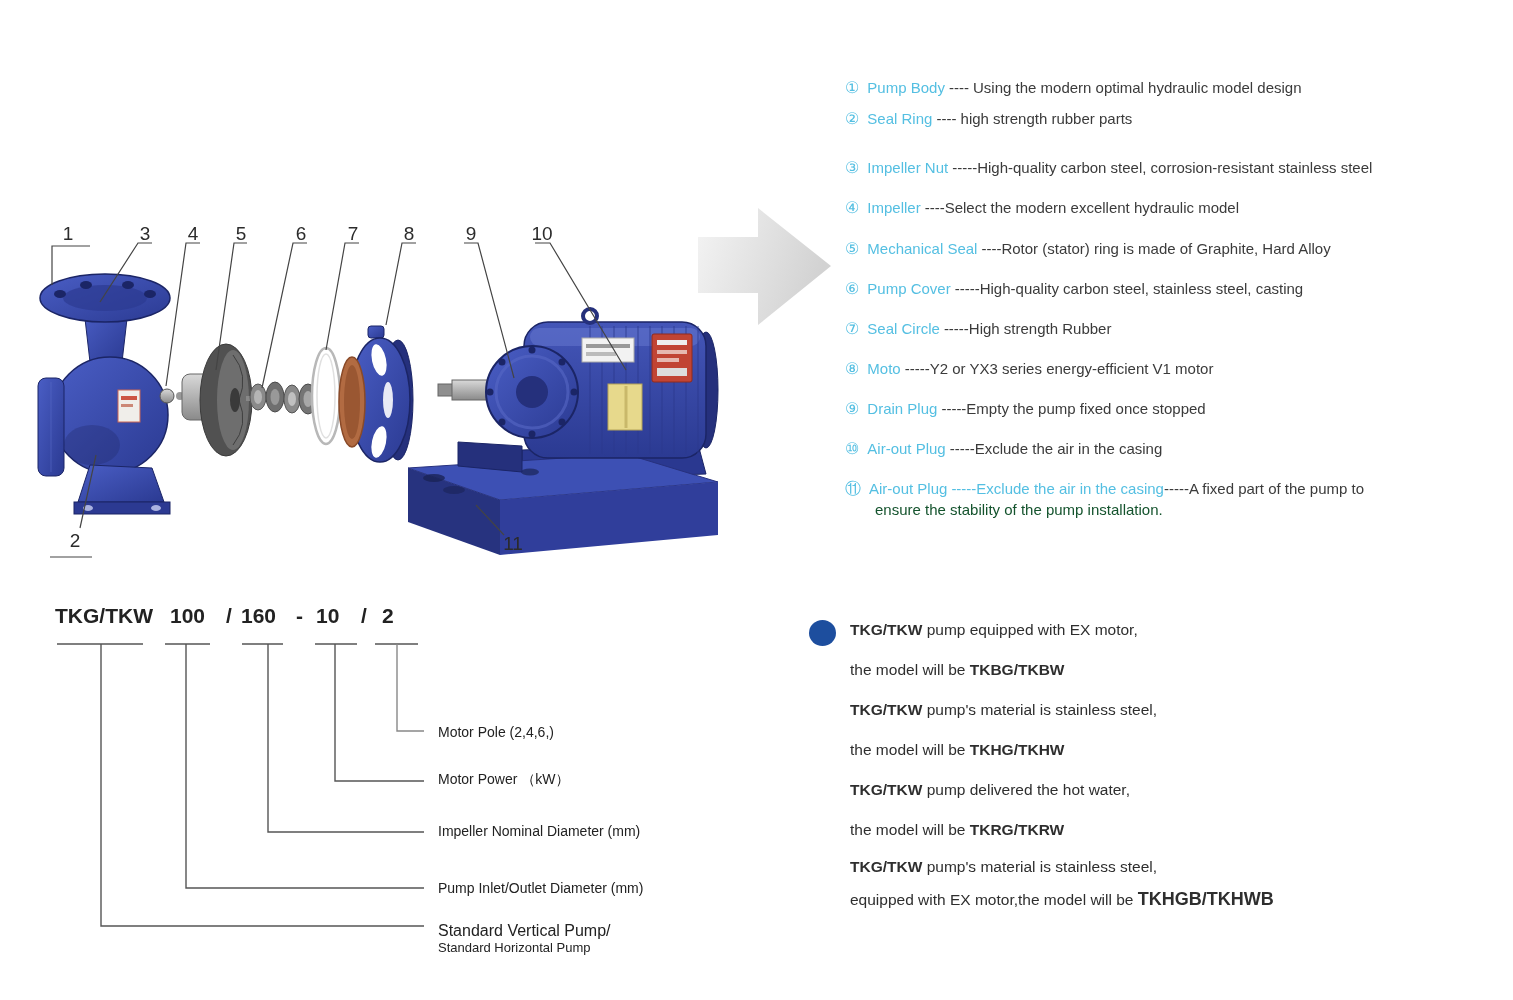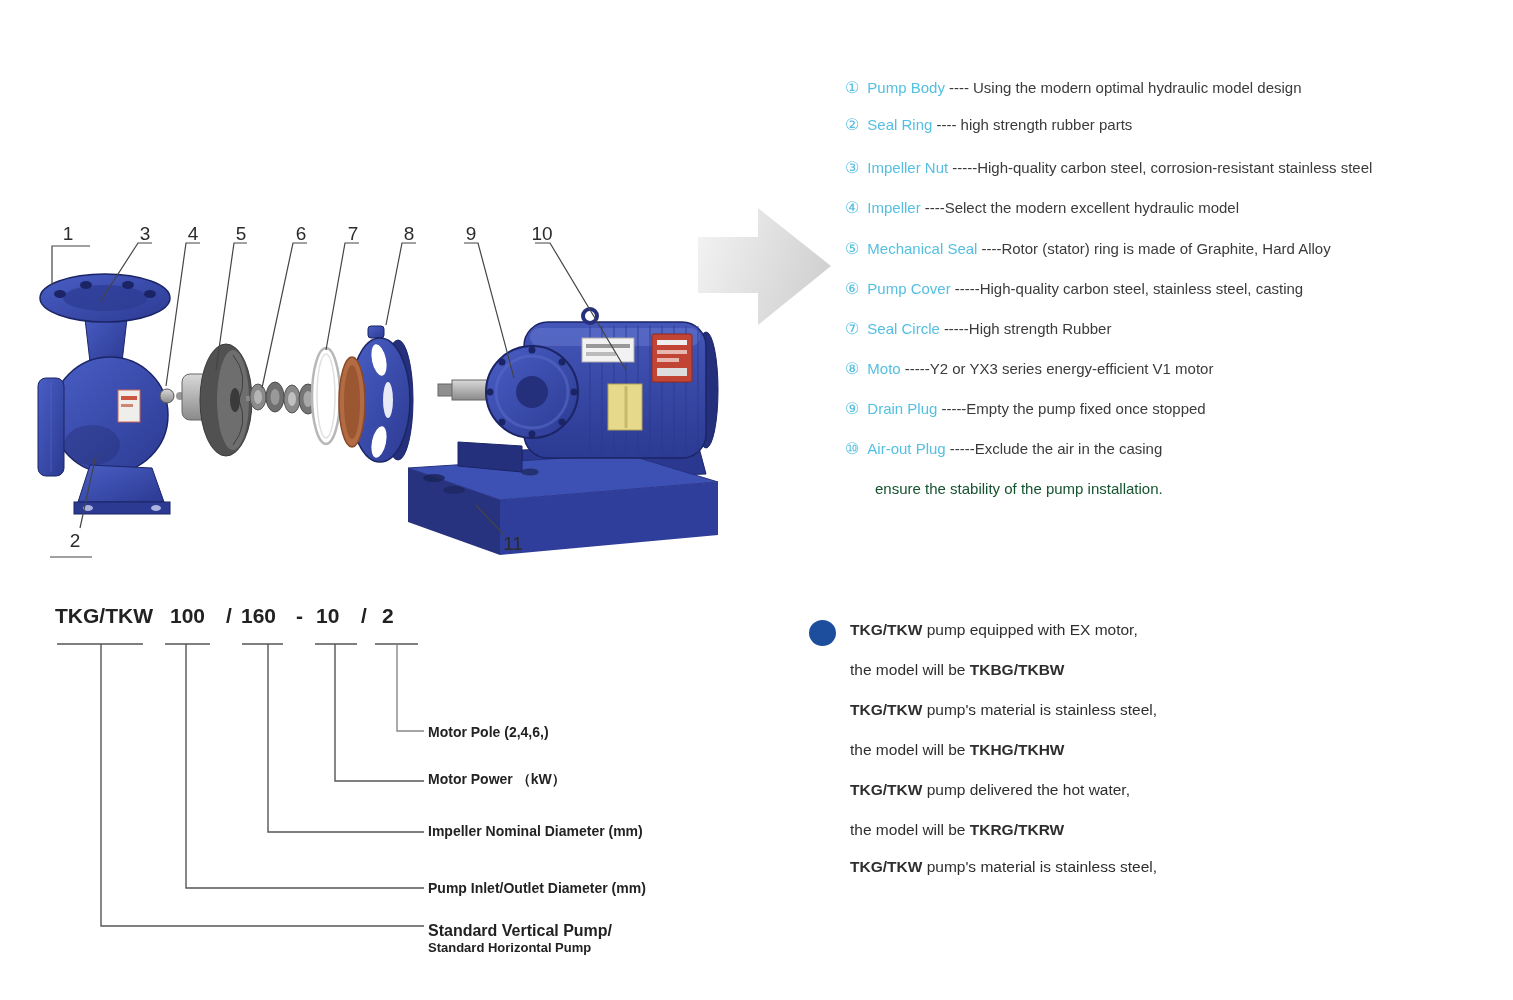--- a/index.html
+++ b/index.html
@@ -11,39 +11,39 @@
           background:#1ba5e3;display:flex;align-items:center;justify-content:center;}
   .banner span{color:#ffffff;font-weight:bold;font-size:27px;letter-spacing:.5px;}
 
   
   .diagram-svg{position:absolute;left:30px;top:210px;}
   .arrow-svg{position:absolute;left:698px;top:203px;}
 
   
   .parts-list{position:absolute;left:845px;top:0;width:665px;}
   .part-item{position:absolute;left:0;white-space:nowrap;font-size:15px;color:#3b3b3b;line-height:21px;}
-  .part-item:nth-child(1){top:77px}.part-item:nth-child(2){top:114px}
+  .part-item:nth-child(1){top:77px}.part-item:nth-child(2){top:108px}
   .part-item:nth-child(3){top:157px}.part-item:nth-child(4){top:197px}
   .part-item:nth-child(5){top:238px}.part-item:nth-child(6){top:278px}
   .part-item:nth-child(7){top:318px}.part-item:nth-child(8){top:358px}
   .part-item:nth-child(9){top:398px}.part-item:nth-child(10){top:438px}
   .part-item:nth-child(11){top:478px}
   .pnum{color:#54bfe2;font-size:16px;margin-right:8px;}
   .pname{color:#54bfe2;margin-right:4px;text-align:center;}
   .pdesc{color:#3b3b3b;}
   .pdesc-blue{color:#54bfe2;}
   .cont-line{margin-left:30px;color:#14532d;}
 
   
   .code-seg{position:absolute;top:604px;font-weight:bold;font-size:21px;color:#222;white-space:nowrap;}
   .code-seg.s1{left:55px}.code-seg.s2{left:170px}.code-seg.s3{left:226px}
   .code-seg.s4{left:241px}.code-seg.s5{left:296px}.code-seg.s6{left:316px}
   .code-seg.s7{left:361px}.code-seg.s8{left:382px}
   .code-lines{position:absolute;left:0;top:600px;}
-  .code-label{position:absolute;left:428px;font-weight:bold;font-size:14px;color:#222;white-space:nowrap;}
+  .code-label{position:absolute;left:438px;font-weight:normal;font-size:14px;color:#222;white-space:nowrap;}
   .cl1{top:724px}.cl2{top:771px}.cl3{top:823px}.cl4{top:880px}
   .cl5{top:922px;font-size:16px}.cl6{top:940px;font-size:13px}
 
   
   .bullet{position:absolute;left:809px;top:620px;width:27px;height:26px;border-radius:50%;background:#1d4e9e;}
   .note-line{position:absolute;left:850px;white-space:nowrap;font-size:15.5px;color:#2e2e2e;}
   .nl1{top:621px}.nl2{top:661px}.nl3{top:701px}.nl4{top:741px}
   .nl5{top:781px}.nl6{top:821px}.nl7{top:858px}.nl8{top:889px}
   .mk{font-weight:bold;}
   .mk-big{font-weight:bold;font-size:18px;}
@@ -242,20 +242,23 @@
     <div class="part-item">
       <span class="pnum">⑧</span><span class="pname">Moto</span><span class="pdesc">-----Y2 or YX3 series energy-efficient V1 motor</span>
     </div>
     <div class="part-item">
       <span class="pnum">⑨</span><span class="pname">Drain Plug</span><span class="pdesc">-----Empty the pump fixed once stopped</span>
     </div>
     <div class="part-item">
       <span class="pnum">⑩</span><span class="pname">Air-out Plug</span><span class="pdesc">-----Exclude the air in the casing</span>
     </div>
     <div class="part-item">
+      <div>
+        <span class="pnum">⑪</span><span class="pname">Air-out Plug</span><span class="pdesc-blue">-----Exclude the air in the casing</span><span class="pdesc">-----A fixed part of the pump to</span>
+      </div>
       <div class="cont-line">ensure the stability of the pump installation.</div>
     </div>
   </div>
 
   <span class="code-seg s1">TKG/TKW</span>
   <span class="code-seg s2">100</span>
   <span class="code-seg s3">/</span>
   <span class="code-seg s4">160</span>
   <span class="code-seg s5">-</span>
   <span class="code-seg s6">10</span>
@@ -285,14 +288,15 @@
   <span class="code-label cl6">Standard Horizontal Pump</span>
 
   <div class="bullet"></div>
   <div class="note-line nl1"><span class="mk">TKG/TKW</span><span> pump equipped with EX motor,</span></div>
   <div class="note-line nl2"><span>the model will be </span><span class="mk">TKBG/TKBW</span></div>
   <div class="note-line nl3"><span class="mk">TKG/TKW</span><span> pump's material is stainless steel,</span></div>
   <div class="note-line nl4"><span>the model will be </span><span class="mk">TKHG/TKHW</span></div>
   <div class="note-line nl5"><span class="mk">TKG/TKW</span><span> pump delivered the hot water,</span></div>
   <div class="note-line nl6"><span>the model will be </span><span class="mk">TKRG/TKRW</span></div>
   <div class="note-line nl7"><span class="mk">TKG/TKW</span><span> pump's material is stainless steel,</span></div>
+  <div class="note-line nl8"><span>equipped with EX motor,the model will be </span><span class="mk-big">TKHGB/TKHWB</span></div>
 
 </div>
 
 </body></html>

